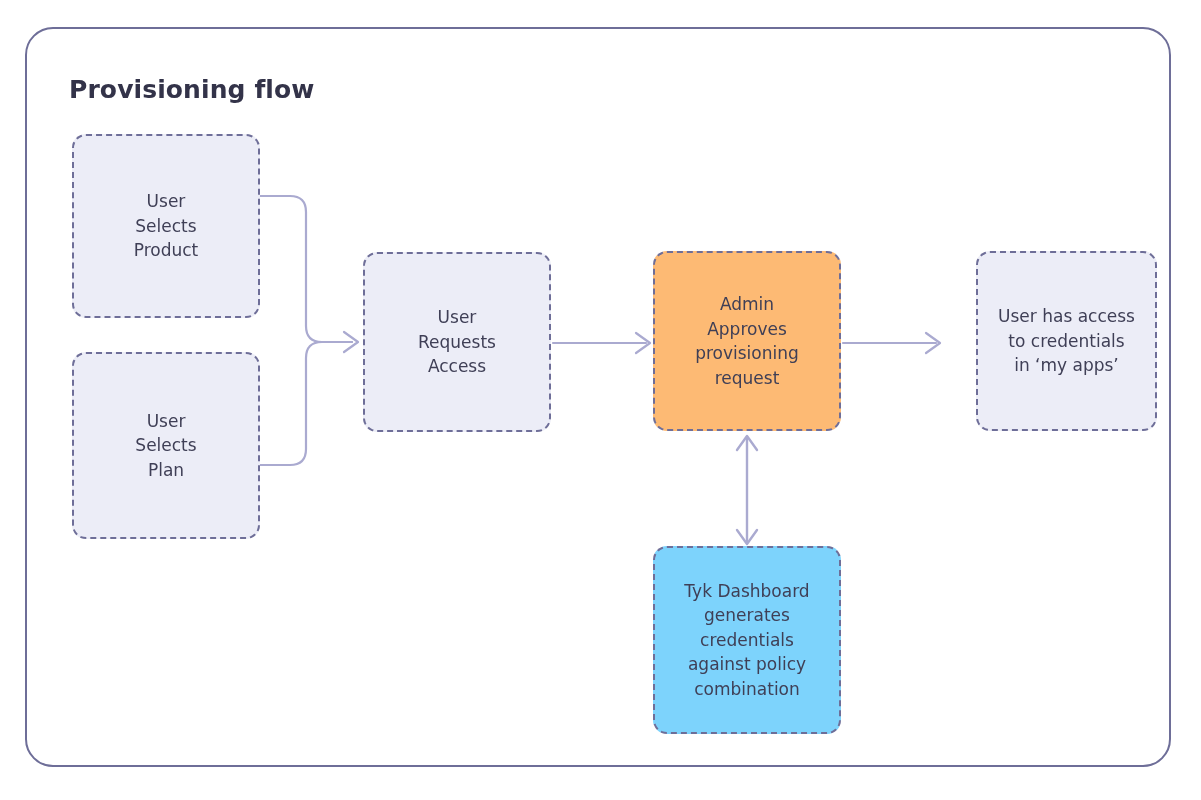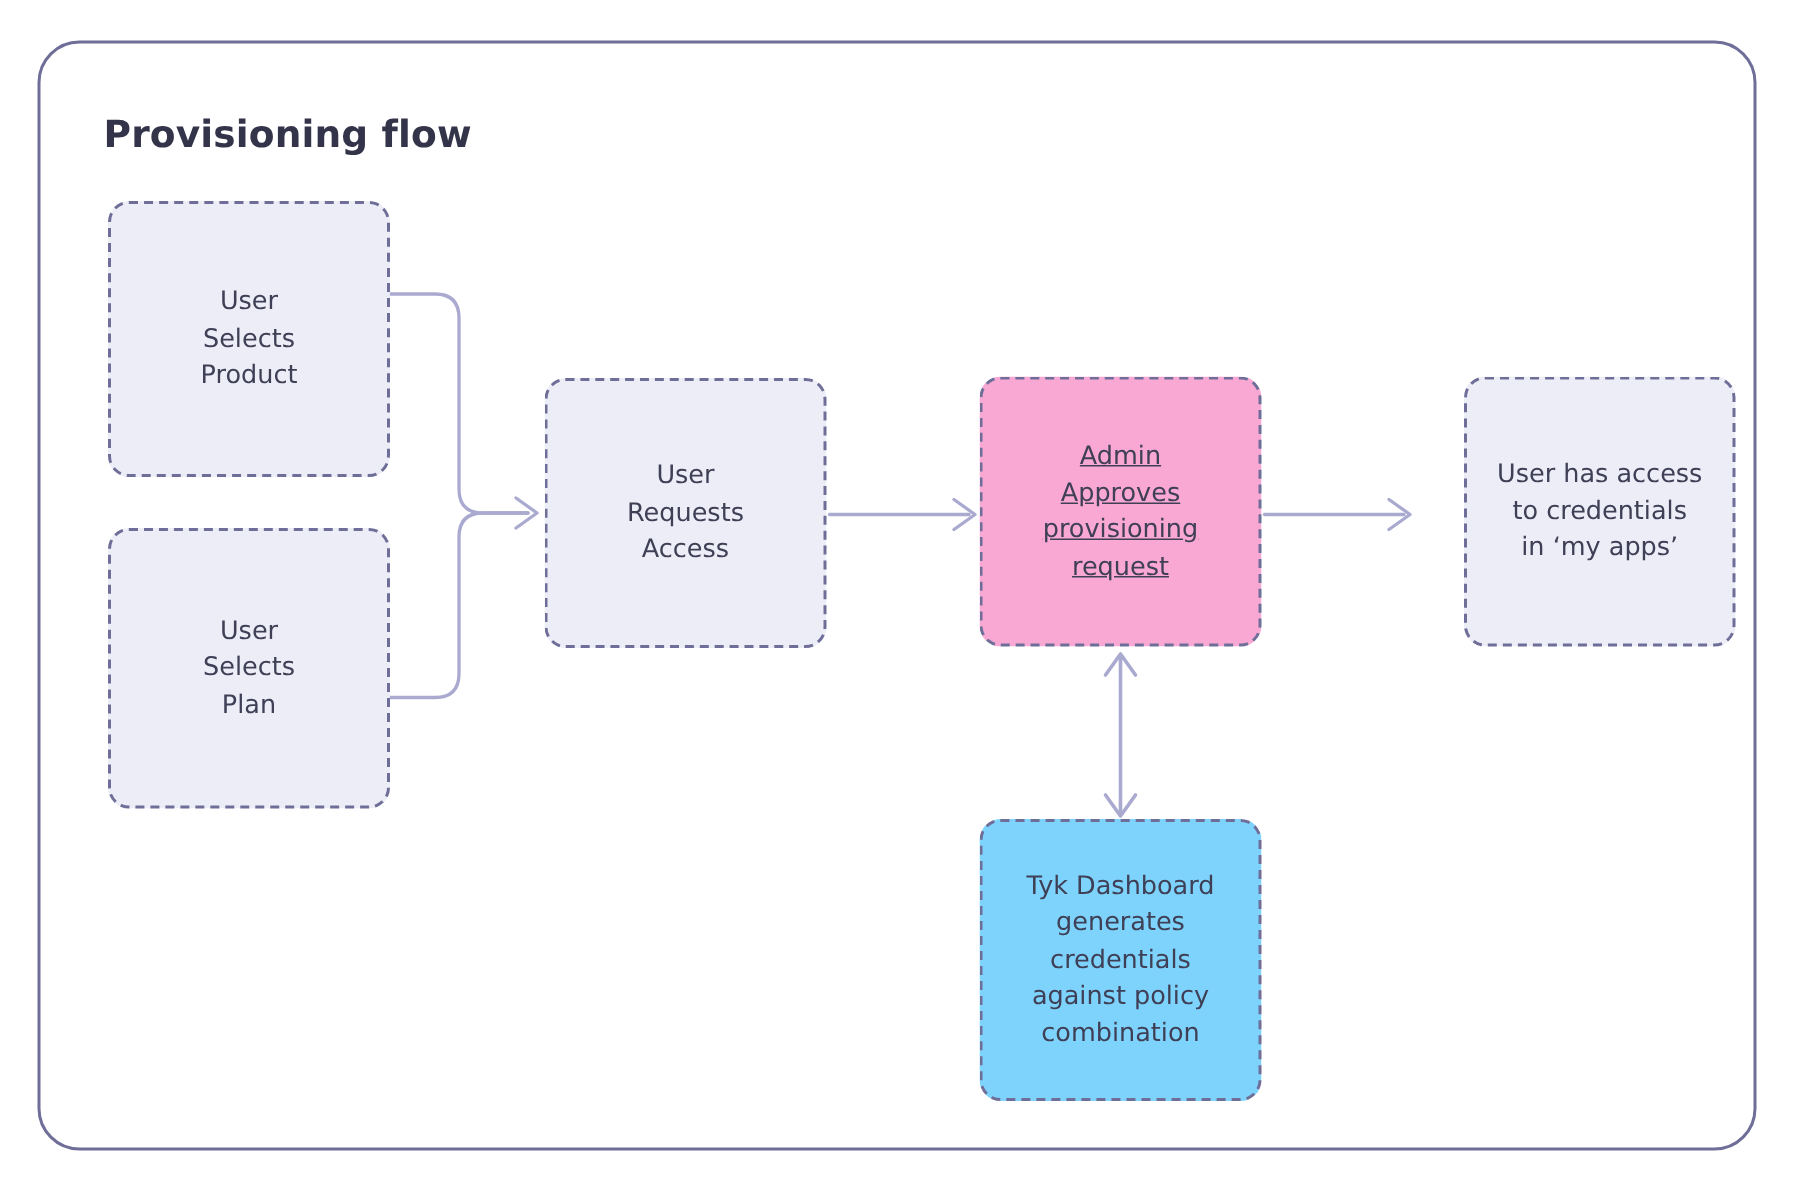--- a/index.html
+++ b/index.html
@@ -67,21 +67,21 @@
     justify-content: center;
     text-align: center;
     font-size: 17px;
     line-height: 24.5px;
     color: #3f3f56;
     padding: 0 8px;
   }
   .node .node-label { display: block; }
 
   .node.lavender { background: #ecedf7; }
-  .node.yellow   { background: #f9a8d4; text-decoration: underline; }
+  .node.yellow   { background: #fdba74; }
   .node.teal     { background: #7dd3fc; }
 
   
   #node-user-selects-product { left: 72px;  top: 134px; width: 188px; height: 184px; }
   #node-user-selects-plan    { left: 72px;  top: 352px; width: 188px; height: 187px; }
   #node-user-requests-access { left: 363px; top: 252px; width: 188px; height: 180px; }
   #node-admin-approves       { left: 653px; top: 251px; width: 188px; height: 180px; }
   #node-user-has-access      { left: 976px; top: 251px; width: 181px; height: 180px; }
   #node-tyk-dashboard        { left: 653px; top: 546px; width: 188px; height: 188px; }
 </style>

